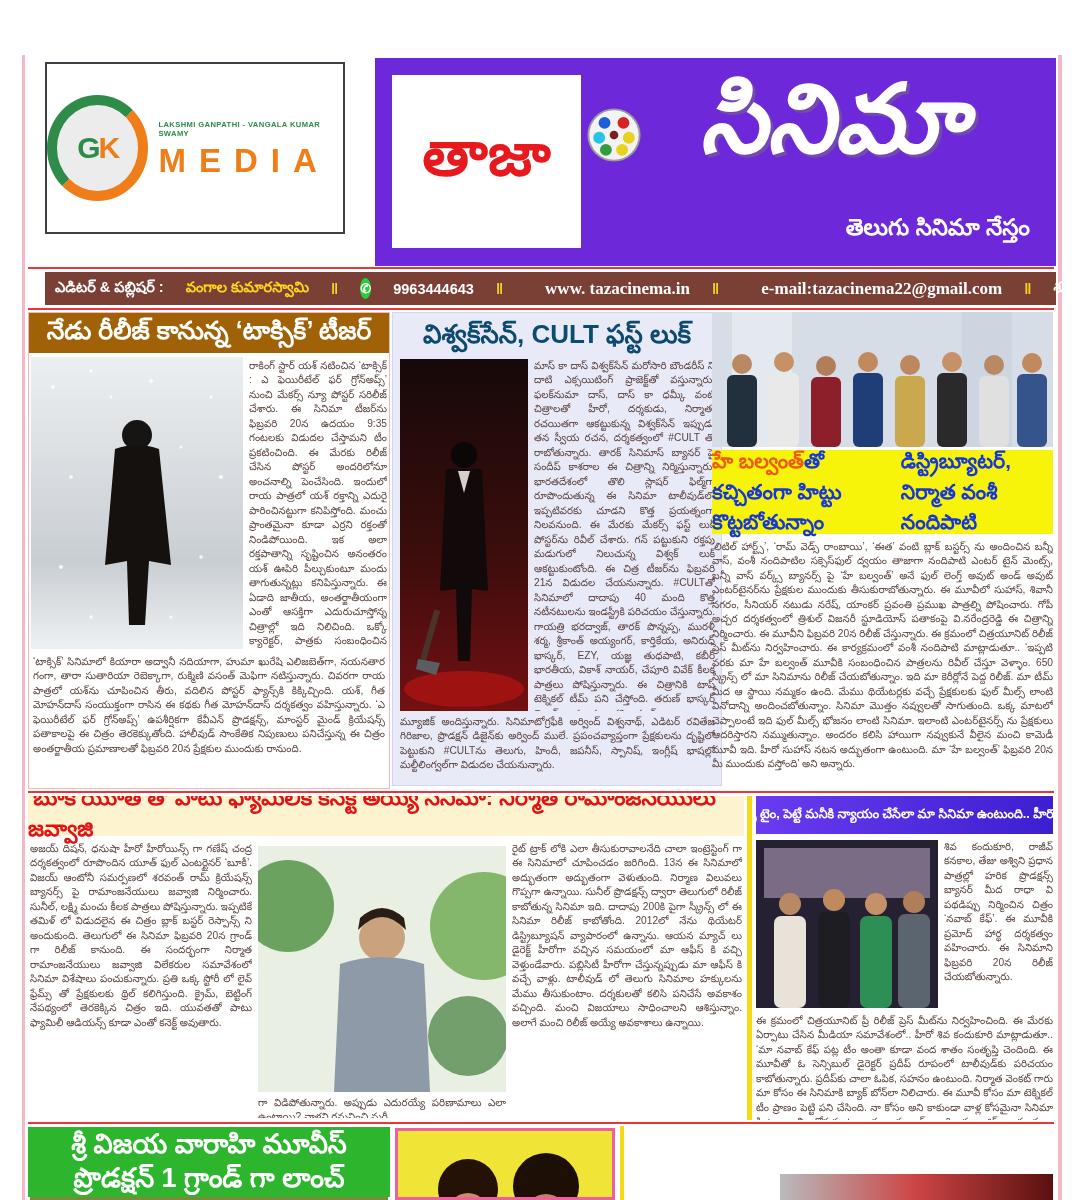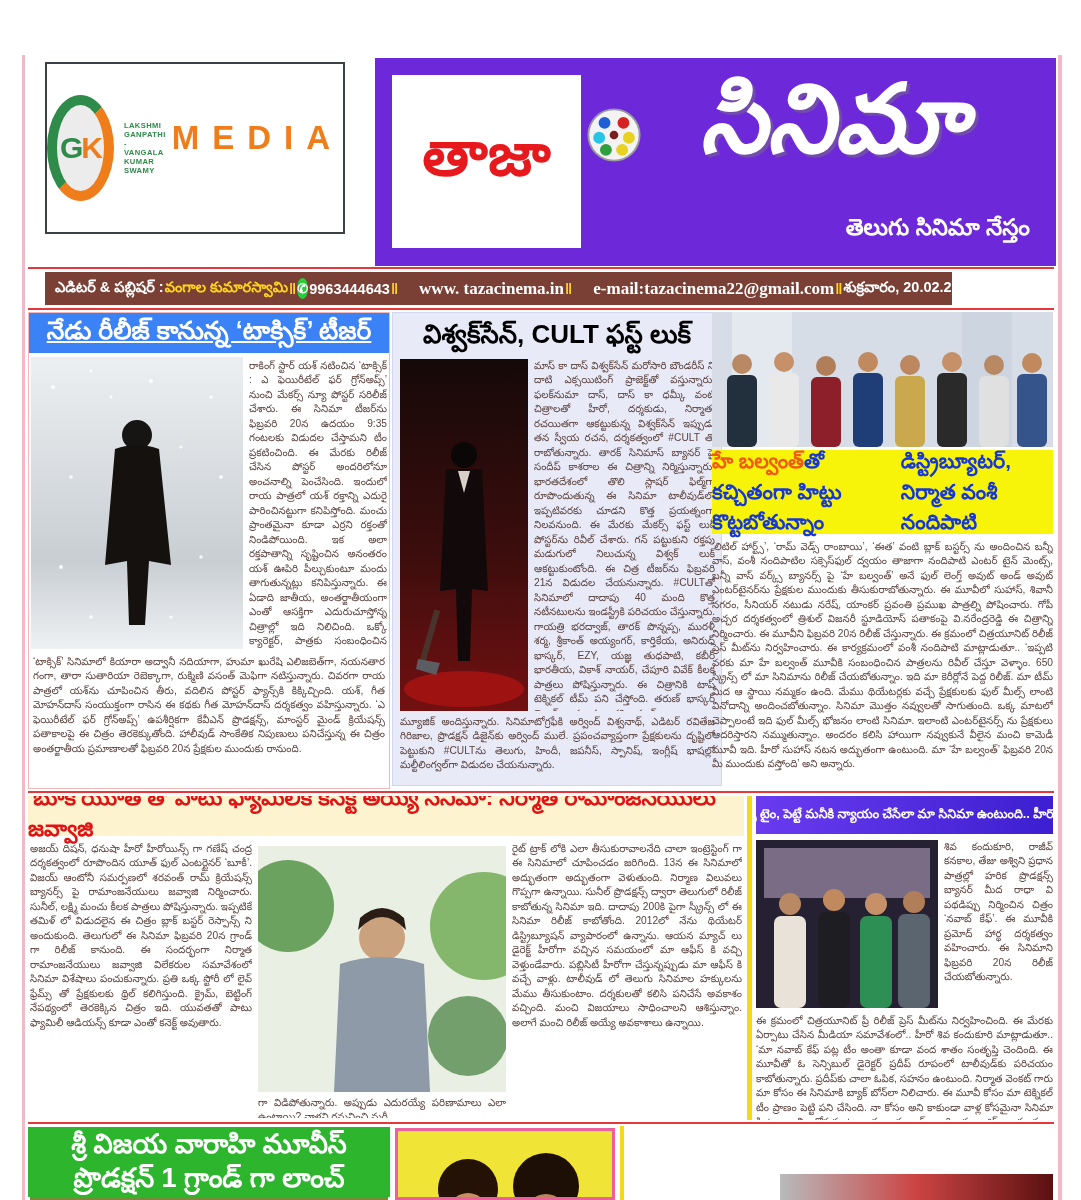--- a/index.html
+++ b/index.html
@@ -8,54 +8,54 @@
   .abs{position:absolute;}
   .frame{background:#f3b9c6;}
   
   .gk-box{left:45px;top:62px;width:296px;height:168px;border:2px solid #3c4148;background:#fff;
           display:flex;align-items:center;justify-content:center;gap:10px;}
   .gk-ring{width:86px;height:86px;border-radius:50%;background:#ececec;
            border:10px solid #2e8b4a;border-right-color:#ef7d1a;border-bottom-color:#ef7d1a;
            display:flex;align-items:center;justify-content:center;}
   .gk-mono{font-size:30px;font-weight:bold;letter-spacing:-2px;}
   .gk-mono b{color:#2e8b4a;} .gk-mono i{color:#ef7d1a;font-style:normal;}
-  .gk-right{display:flex;flex-direction:row;gap:6px;}
+  .gk-right{display:flex;flex-direction:column;gap:6px;}
   .gk-line{color:#2e8b4a;font-size:7.6px;font-weight:bold;letter-spacing:.4px;}
   .gk-media{color:#ef7d1a;font-size:33px;font-weight:bold;letter-spacing:13px;line-height:1;}
   .mast{left:375px;top:58px;width:681px;height:208px;background:#6d28d9;text-align:center;}
   .taza-box{left:17px;top:17px;width:189px;height:173px;background:#ffffff;
             display:flex;align-items:center;justify-content:center;}
   .taza{color:#e8191c;font-size:60px;font-weight:bold;}
   .reel{left:212px;top:50px;width:54px;height:54px;}
   .mast-title{left:258px;top:6px;width:400px;height:160px;color:#fff;font-size:96px;font-weight:bold;
               font-style:italic;text-shadow:3px 3px 0 rgba(120,120,120,.45);white-space:nowrap;}
   .mast-tag{right:26px;bottom:20px;color:#fff;font-size:23px;font-weight:bold;}
   
   .rule{background:#e8373a;height:2px;left:28px;width:1026px;}
-  .infobar{left:45px;top:272px;width:907px;height:33px;background:#7a4036;color:#fff;
-           display:flex;align-items:center;gap:1px;padding:0 10px;box-sizing:border-box;
+  .infobar{left:45px;top:272px;width:1011px;height:33px;background:#7a4036;color:#fff;
+           display:flex;align-items:center;gap:22px;padding:0 10px;box-sizing:border-box;
            font-size:14.5px;font-weight:bold;white-space:nowrap;}
   .yel{color:#ffd51c;}
   .serif{font-family:"Liberation Serif", serif;font-size:17px;margin-left:20px;}
   .wa{width:21px;height:21px;border-radius:50%;background:#25cf3a;color:#fff;display:flex;
       align-items:center;justify-content:center;font-size:13px;}
   
   .bodytext{font-size:10.2px;line-height:1.42;text-align:justify;color:#5a423d;overflow:hidden;}
   .art{overflow:hidden;}
-  .hl-red{background:#3b82f6;color:#fff;font-weight:bold;display:flex;align-items:center;
-          justify-content:center;text-align:right;text-decoration:underline;}
+  .hl-red{background:#a16207;color:#fff;font-weight:bold;display:flex;align-items:center;
+          justify-content:center;text-align:right;}
   
   .artA{left:28px;top:312px;width:362px;height:477px;border:1px solid #f2b9b9;box-sizing:border-box;}
   .artA .hl{left:0;top:0;width:360px;height:40px;font-size:25px;}
   .photoA{left:2px;top:44px;width:212px;height:292px;background:linear-gradient(180deg,#eceff1,#c9ced3 70%,#eef1f3);}
   .artA .side{left:220px;top:46px;width:138px;height:290px;}
   .artA .bott{left:4px;top:342px;width:352px;height:130px;}
   
   .artB{left:392px;top:312px;width:330px;height:474px;background:#e9eaf8;border:1px solid #d3d6ef;box-sizing:border-box;}
-  .artB .hl{left:0;top:6px;width:328px;height:36px;color:#000000;font-size:26px;font-weight:bold;
+  .artB .hl{left:0;top:6px;width:328px;height:36px;color:#0c4a6e;font-size:26px;font-weight:bold;
             display:flex;align-items:center;justify-content:center;}
   .photoB{left:7px;top:46px;width:128px;height:352px;background:linear-gradient(180deg,#160909,#3c0d0d 55%,#731011);}
   .artB .side{left:141px;top:46px;width:181px;height:352px;}
   .artB .bott{left:7px;top:402px;width:315px;height:64px;}
   
   .artC{left:712px;top:312px;width:341px;height:478px;}
   .photoC{left:0;top:0;width:341px;height:135px;background:#d7dde6;}
   .subC{left:0;top:138px;width:341px;height:84px;background:#f8f409;display:flex;
         align-items:center;justify-content:center;font-weight:bold;font-size:20.5px;line-height:1.5;}
   .subC .l1 b{color:#f05a12;} .subC .l1 span{color:#1536d8;} .subC .l2{color:#1536d8;}

